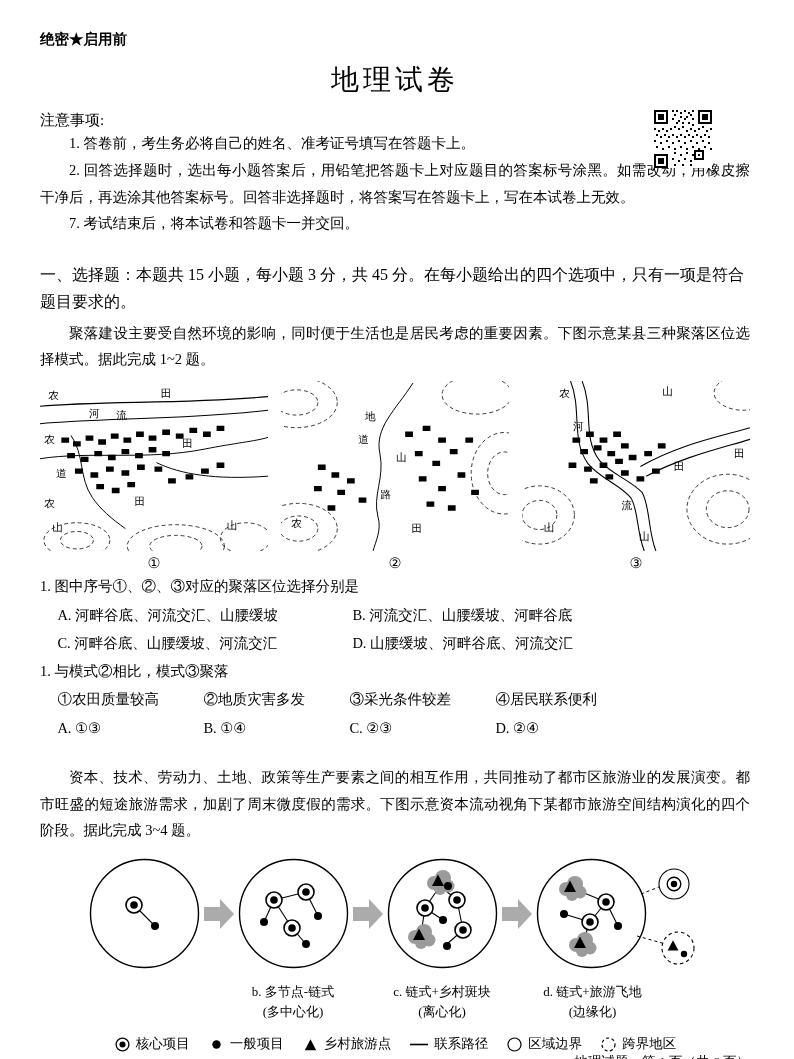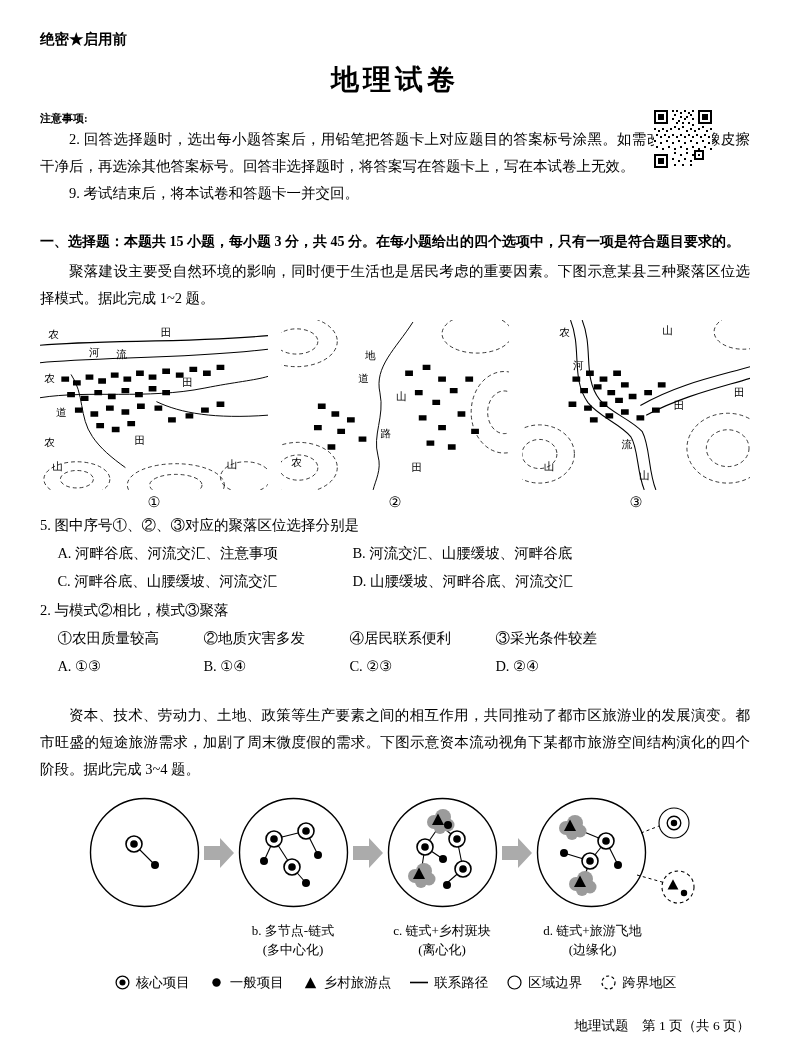--- a/index.html
+++ b/index.html
@@ -1,24 +1,24 @@
 <!DOCTYPE html>
 <html><head>
 <meta charset="utf-8">
 <style>
   html,body{margin:0;padding:0;background:#fff;}
   body{font-family:"Liberation Serif","DejaVu Serif",serif;color:#000;}
   .page{position:relative;width:790px;height:1059px;box-sizing:border-box;
         padding:30px 40px 24px 40px;display:flex;flex-direction:column;background:#fff;}
   .secrecy{font-weight:700;font-size:14.5px;}
-  .title{text-align:center;font-size:28px;font-weight:700;margin:12px 0 10px 0;letter-spacing:4px;}
+  .title{text-align:center;font-size:28px;font-weight:400;margin:12px 0 10px 0;letter-spacing:4px;}
   .qr{position:absolute;top:110px;right:78px;width:58px;height:58px;}
-  .notice-title{font-weight:700;font-size:11px;margin:2px 0 0 0;}
+  .notice-title{font-weight:400;font-size:15px;margin:2px 0 0 0;}
   p.para{margin:0;text-indent:2em;font-size:14.5px;line-height:1.85;text-align:justify;}
-  .section-heading{font-weight:700;font-size:14px;line-height:1.7;margin:24px 0 4px 0;}
+  .section-heading{font-weight:400;font-size:16px;line-height:1.7;margin:24px 0 4px 0;}
   .maps-row{display:flex;justify-content:space-between;margin:8px 0 0 0;}
   figure{margin:0;text-align:center;}
   figcaption{font-size:14.5px;margin-top:0;}
   svg text{font-size:11px;fill:#000;text-anchor:middle;font-family:inherit;}
   .river{fill:none;stroke:#000;stroke-width:1.1;}
   .road{fill:none;stroke:#000;stroke-width:1;}
   .ct{fill:none;stroke:#000;stroke-width:.8;stroke-dasharray:4 3;}
   .bld{fill:#000;}
   .q-stem{font-size:14.5px;line-height:1.95;}
   .opts2{display:grid;grid-template-columns:295px 1fr;padding-left:1.2em;font-size:14.5px;line-height:1.95;}
@@ -78,22 +78,23 @@
         <rect x="2" y="46" width="10" height="10" fill="#fff"></rect>
         <rect x="4" y="48" width="6" height="6"></rect>
       <rect x="40" y="40" width="10" height="10"></rect>
         <rect x="42" y="42" width="6" height="6" fill="#fff"></rect>
         <rect x="44" y="44" width="2" height="2"></rect>
     </g>
     <path d="M18 0h2v2h-2z M22 0h2v2h-2z M26 2h2v2h-2z M30 0h2v2h-2z M34 2h2v2h-2z M38 0h2v2h-2z M20 4h2v2h-2z M26 6h2v2h-2z M32 6h2v2h-2z M36 4h2v2h-2z M18 8h2v2h-2z M24 10h2v2h-2z M30 8h2v2h-2z M38 8h2v2h-2z M22 12h2v2h-2z M28 12h2v2h-2z M34 12h2v2h-2z M38 14h2v2h-2z M0 18h2v2h-2z M4 20h2v2h-2z M8 18h2v2h-2z M12 20h2v2h-2z M16 18h2v2h-2z M20 16h2v2h-2z M24 18h2v2h-2z M28 16h2v2h-2z M32 20h2v2h-2z M36 18h2v2h-2z M40 20h2v2h-2z M44 18h2v2h-2z M48 16h2v2h-2z M52 20h2v2h-2z M56 18h2v2h-2z M2 24h2v2h-2z M6 26h2v2h-2z M10 24h2v2h-2z M14 26h2v2h-2z M18 24h2v2h-2z M22 26h2v2h-2z M26 24h2v2h-2z M30 26h2v2h-2z M34 24h2v2h-2z M38 26h2v2h-2z M42 24h2v2h-2z M46 26h2v2h-2z M50 24h2v2h-2z M54 26h2v2h-2z M0 30h2v2h-2z M6 32h2v2h-2z M12 30h2v2h-2z M18 32h2v2h-2z M24 30h2v2h-2z M30 32h2v2h-2z M36 30h2v2h-2z M42 32h2v2h-2z M48 30h2v2h-2z M54 32h2v2h-2z M2 36h2v2h-2z M8 38h2v2h-2z M14 36h2v2h-2z M20 38h2v2h-2z M26 36h2v2h-2z M32 38h2v2h-2z M38 36h2v2h-2z M44 38h2v2h-2z M50 36h2v2h-2z M56 38h2v2h-2z M20 42h2v2h-2z M26 44h2v2h-2z M32 42h2v2h-2z M38 44h2v2h-2z M18 48h2v2h-2z M24 50h2v2h-2z M30 48h2v2h-2z M36 50h2v2h-2z M20 54h2v2h-2z M28 54h2v2h-2z M36 54h2v2h-2z"></path>
   </svg>
 
   <div class="notice-title">注意事项:</div>
+  <p class="para">1. 答卷前，考生务必将自己的姓名、准考证号填写在答题卡上。</p>
   <p class="para">2. 回答选择题时，选出每小题答案后，用铅笔把答题卡上对应题目的答案标号涂黑。如需改动，用橡皮擦干净后，再选涂其他答案标号。回答非选择题时，将答案写在答题卡上，写在本试卷上无效。</p>
-  <p class="para">9. 考试结束后，将本试卷和答题卡一并交回。</p>
+  <p class="para">7. 考试结束后，将本试卷和答题卡一并交回。</p>
 
   <div class="section-heading">一、选择题：本题共 15 小题，每小题 3 分，共 45 分。在每小题给出的四个选项中，只有一项是符合题目要求的。</div>
   <p class="para">聚落建设主要受自然环境的影响，同时便于生活也是居民考虑的重要因素。下图示意某县三种聚落区位选择模式。据此完成 1~2 题。</p>
 
   <div class="maps-row">
     <figure>
       <svg width="228" height="170" viewBox="0 0 235 175">
         <path class="river" d="M0 26 C60 20 150 24 235 16"></path>
         <path class="river" d="M0 44 C60 38 150 40 235 30"></path>
         <path class="road" d="M0 80 C50 72 110 82 170 70 C200 64 222 62 235 58"></path>
@@ -159,34 +160,34 @@
         <text x="162" y="92">田</text>
         <text x="224" y="78">田</text>
         <text x="108" y="132">流</text>
         <text x="28" y="154">山</text>
         <text x="126" y="164">山</text>
       </svg>
       <figcaption>③</figcaption>
     </figure>
   </div>
 
-  <div class="q-stem">5. 图中序号①、②、③对应的聚落区位选择分别是</div>
+  <div class="q-stem">1. 图中序号①、②、③对应的聚落区位选择分别是</div>
   <div class="opts2">
-    <div>A. 河畔谷底、河流交汇、注意事项</div>
+    <div>A. 河畔谷底、河流交汇、山腰缓坡</div>
     <div>B. 河流交汇、山腰缓坡、河畔谷底</div>
     <div>C. 河畔谷底、山腰缓坡、河流交汇</div>
     <div>D. 山腰缓坡、河畔谷底、河流交汇</div>
   </div>
 
-  <div class="q-stem">2. 与模式②相比，模式③聚落</div>
+  <div class="q-stem">1. 与模式②相比，模式③聚落</div>
   <div class="opts4">
     <div>①农田质量较高</div>
     <div>②地质灾害多发</div>
+    <div>③采光条件较差</div>
     <div>④居民联系便利</div>
-    <div>③采光条件较差</div>
   </div>
   <div class="opts4">
     <div>A. ①③</div>
     <div>B. ①④</div>
     <div>C. ②③</div>
     <div>D. ②④</div>
   </div>
 
   <p class="para" style="margin-top:22px">资本、技术、劳动力、土地、政策等生产要素之间的相互作用，共同推动了都市区旅游业的发展演变。都市旺盛的短途旅游需求，加剧了周末微度假的需求。下图示意资本流动视角下某都市旅游空间结构演化的四个阶段。据此完成 3~4 题。</p>
 

